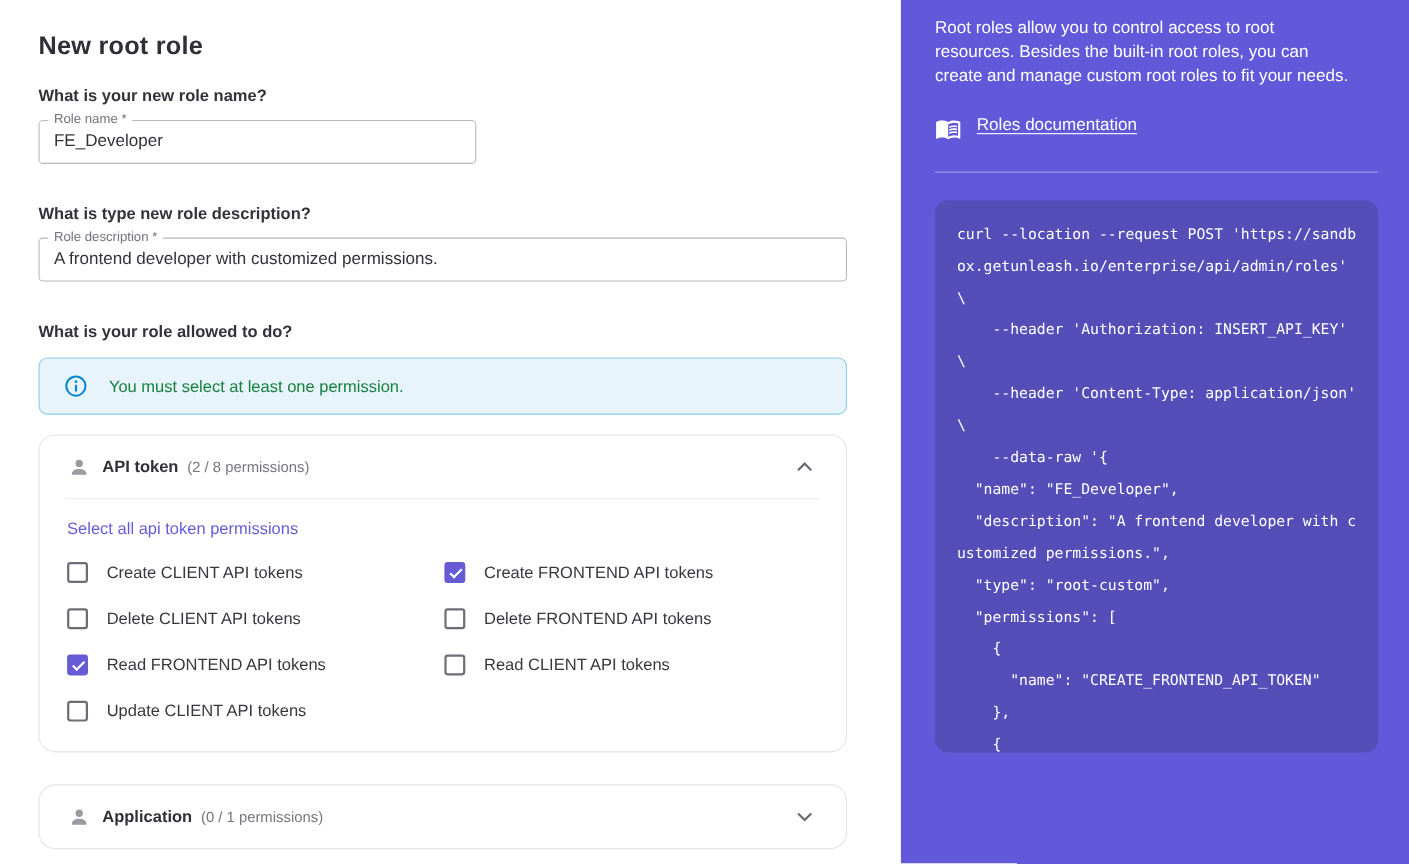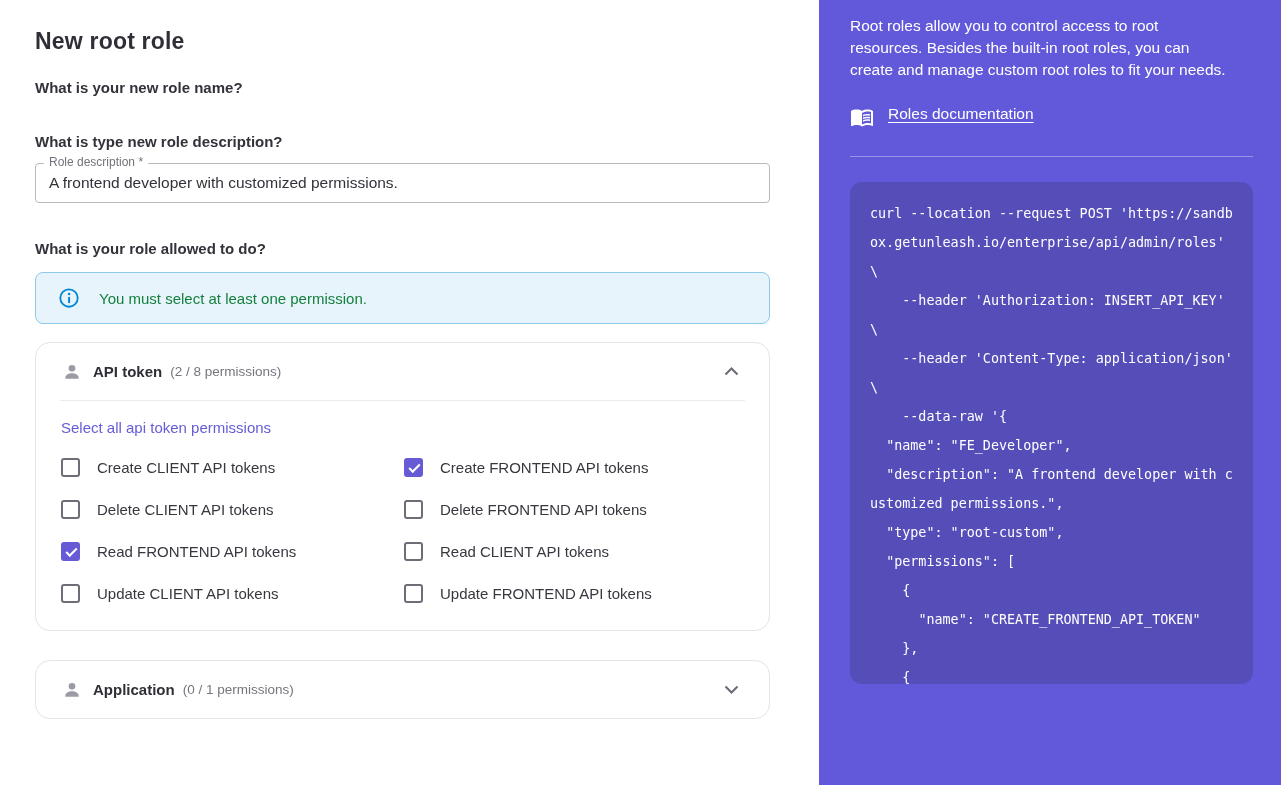--- a/index.html
+++ b/index.html
@@ -197,20 +197,24 @@
     word-break: break-all;
   }
 </style>
 </head>
 <body>
 
 <main class="main">
   <h1 class="page-title">New root role</h1>
 
   <div class="question">What is your new role name?</div>
+  <div class="field name-field">
+    <span class="float-label">Role name *</span>
+    <input type="text" value="FE_Developer" style="">
+  </div>
 
   <div class="question gap-lg">What is type new role description?</div>
   <div class="field desc-field">
     <span class="float-label">Role description *</span>
     <input type="text" value="A frontend developer with customized permissions." style="">
   </div>
 
   <div class="question gap-lg">What is your role allowed to do?</div>
 
   <div class="alert">
@@ -264,24 +268,20 @@
           <span class="checkbox checked"></span>
           <span class="perm-label">Read FRONTEND API tokens</span>
         </div>
         <div class="perm-item">
           <span class="checkbox"></span>
           <span class="perm-label">Read CLIENT API tokens</span>
         </div>
         <div class="perm-item">
           <span class="checkbox"></span>
           <span class="perm-label">Update CLIENT API tokens</span>
-        </div>
-        <div class="perm-item">
-          <span class="checkbox"></span>
-          <span class="perm-label">Update FRONTEND API tokens</span>
         </div>
       </div>
     </div>
   </div>
 
   <div class="accordion second">
     <button class="acc-header">
       <span class="acc-icon">
         <svg width="20" height="20" viewBox="0 0 24 24" fill="#9b9ba3">
           <circle cx="12" cy="7.6" r="4"></circle>

